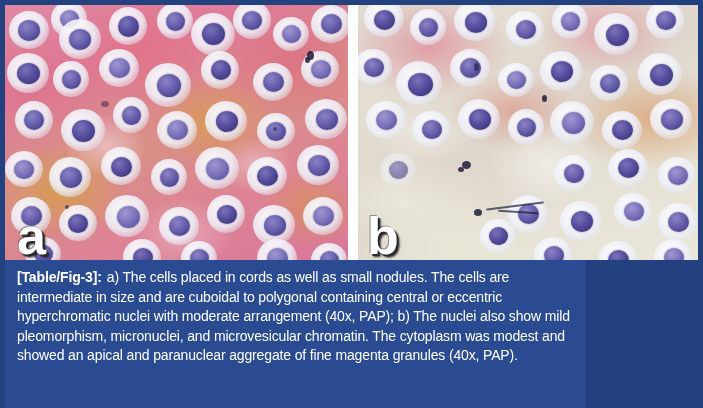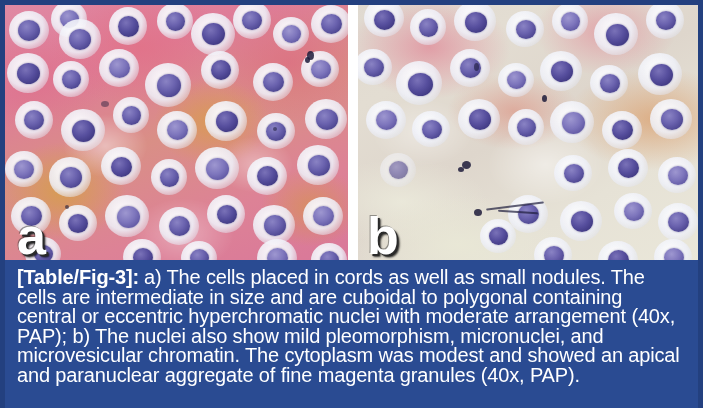--- a/index.html
+++ b/index.html
@@ -115,27 +115,27 @@
       2px 2px 0 #2a2a2a, 3px 3px 2px rgba(0,0,0,.75),
       -1px -1px 0 rgba(60,60,60,.5);
     letter-spacing:0;
     user-select:none;
   }
   #panel-b .panel-letter{left:9px;}
 
   
   #caption{
     position:relative;
-    width:693px;
+    width:581px;
     height:148px;
     box-sizing:border-box;
     background:#2a4b92;
     color:#ffffff;
     padding:8px 12px 6px 12px;
-    font-size:20px;
+    font-size:14px;
     line-height:19.6px;
     letter-spacing:-0.15px;
     font-family:"Liberation Sans","DejaVu Sans",sans-serif;
   }
   #caption b{font-weight:bold;}
   #caption .sep{display:inline-block;width:5px;}
 </style>
 </head>
 <body>
 

